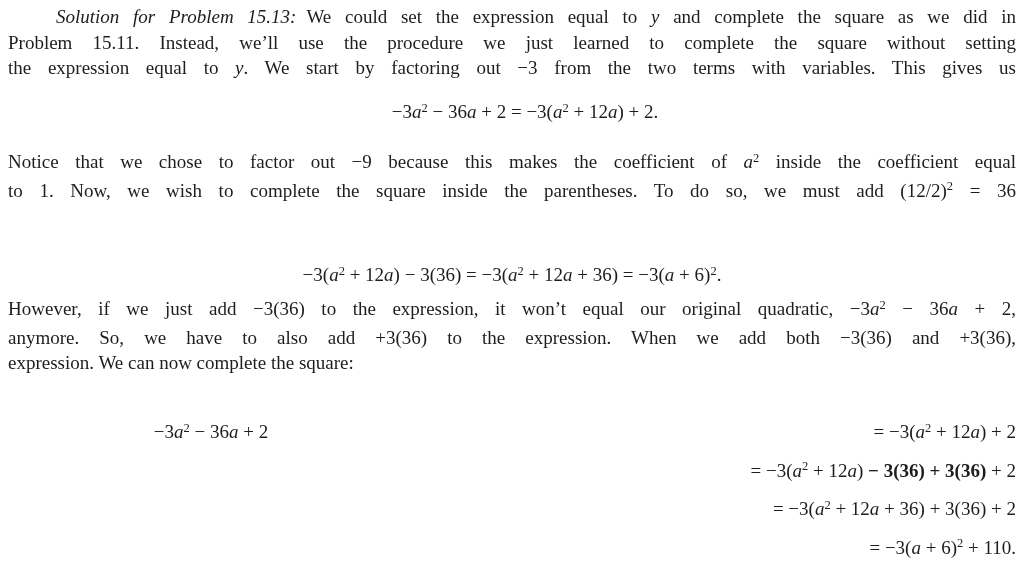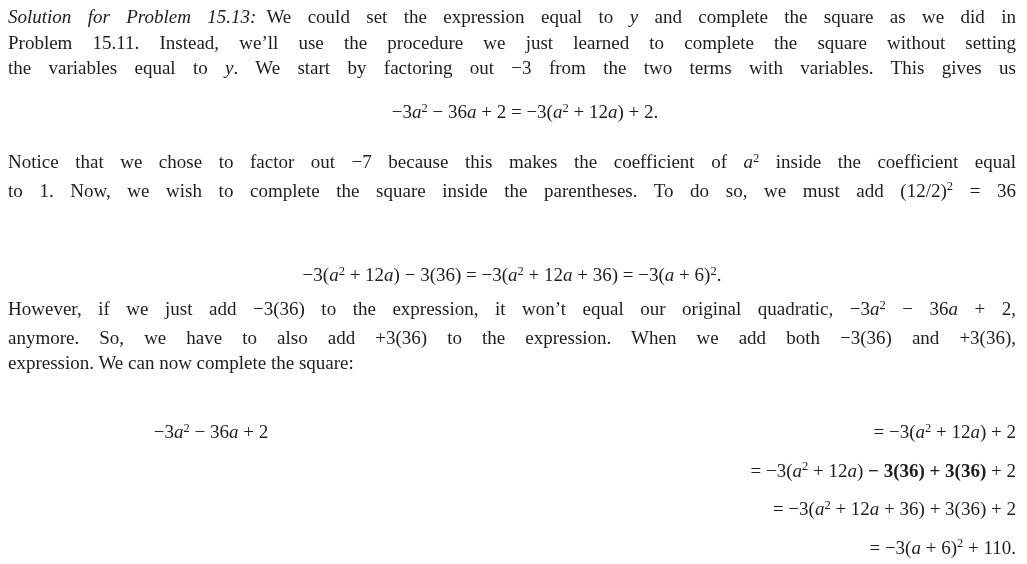--- a/index.html
+++ b/index.html
@@ -50,21 +50,21 @@
     display: grid;
     grid-template-columns: 406px 1fr;
     font-size: 19px;
     line-height: 35.5px;
   }
   .align .lhs { text-align: center; }
   .align .rhs { text-align: right; padding-left: 8px; }
 
   .seg.n { font-style: normal; }
   .seg.i { font-style: italic; }
-  .seg.i-gap { font-style: italic; margin-right: 10px; }
+  .seg.i-gap { font-style: italic; margin-right: 10px; margin-left: 48px; }
   .seg.b { font-weight: bold; }
   .seg.sup {
     font-size: 12.5px;
     position: relative;
     top: -6.5px;
     font-style: normal;
   }
 
   
   .block-0 { top: 4px; }
@@ -75,25 +75,25 @@
   .block-5 { top: 414px; }
   .block-1 .eq-inner { transform: translateX(13px); }
 </style>
 </head>
 <body>
 
 <main>
     <div class="para block-0">
       <div class="line"><span class="seg i-gap">Solution for Problem 15.13:</span><span class="seg n">We could set the expression equal to </span><span class="seg i">y</span><span class="seg n"> and complete the square as we did in</span></div>
       <div class="line"><span class="seg n">Problem 15.11. Instead, we’ll use the procedure we just learned to complete the square without setting</span></div>
-      <div class="line"><span class="seg n">the variables equal to </span><span class="seg i">y</span><span class="seg n">. We start by factoring out −3 from the two terms with variables. This gives us</span></div>
+      <div class="line"><span class="seg n">the expression equal to </span><span class="seg i">y</span><span class="seg n">. We start by factoring out −3 from the two terms with variables. This gives us</span></div>
     </div>
     <div class="eq block-1"><span class="eq-inner"><span class="seg n">−3</span><span class="seg i">a</span><span class="seg sup">2</span><span class="seg n"> − 36</span><span class="seg i">a</span><span class="seg n"> + 2 = −3(</span><span class="seg i">a</span><span class="seg sup">2</span><span class="seg n"> + 12</span><span class="seg i">a</span><span class="seg n">) + 2.</span></span></div>
     <div class="para block-2">
-      <div class="line"><span class="seg n">Notice that we chose to factor out −7 because this makes the coefficient of </span><span class="seg i">a</span><span class="seg sup">2</span><span class="seg n"> inside the coefficient equal</span></div>
+      <div class="line"><span class="seg n">Notice that we chose to factor out −9 because this makes the coefficient of </span><span class="seg i">a</span><span class="seg sup">2</span><span class="seg n"> inside the coefficient equal</span></div>
       <div class="line"><span class="seg n">to 1. Now, we wish to complete the square inside the parentheses. To do so, we must add (12/2)</span><span class="seg sup">2</span><span class="seg n"> = 36</span></div>
     </div>
     <div class="eq block-3"><span class="eq-inner"><span class="seg n">−3(</span><span class="seg i">a</span><span class="seg sup">2</span><span class="seg n"> + 12</span><span class="seg i">a</span><span class="seg n">) − 3(36) = −3(</span><span class="seg i">a</span><span class="seg sup">2</span><span class="seg n"> + 12</span><span class="seg i">a</span><span class="seg n"> + 36) = −3(</span><span class="seg i">a</span><span class="seg n"> + 6)</span><span class="seg sup">2</span><span class="seg n">.</span></span></div>
     <div class="para block-4">
       <div class="line"><span class="seg n">However, if we just add −3(36) to the expression, it won’t equal our original quadratic, −3</span><span class="seg i">a</span><span class="seg sup">2</span><span class="seg n"> − 36</span><span class="seg i">a</span><span class="seg n"> + 2,</span></div>
       <div class="line"><span class="seg n">anymore. So, we have to also add +3(36) to the expression. When we add both −3(36) and +3(36),</span></div>
       <div class="line last"><span class="seg n">expression. We can now complete the square:</span></div>
     </div>
     <div class="align block-5">
       <div class="lhs"><span class="seg n">−3</span><span class="seg i">a</span><span class="seg sup">2</span><span class="seg n"> − 36</span><span class="seg i">a</span><span class="seg n"> + 2</span></div>

